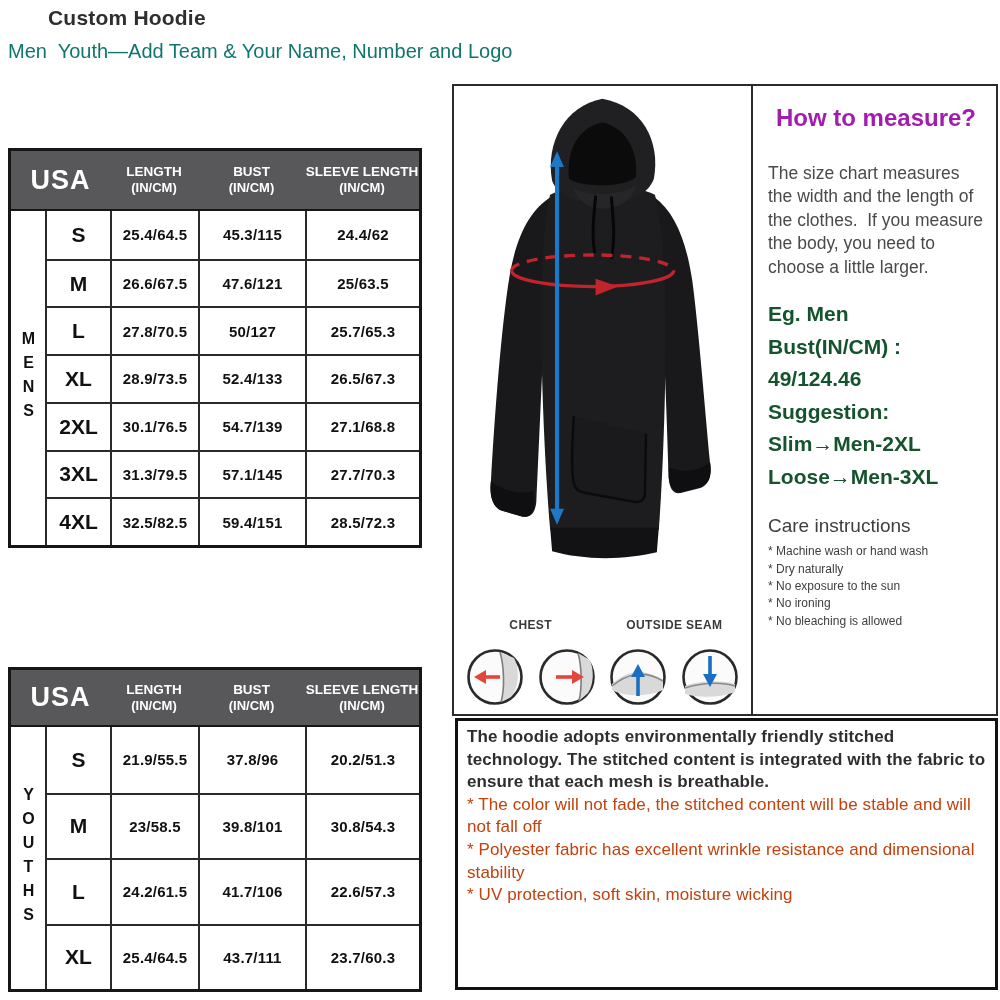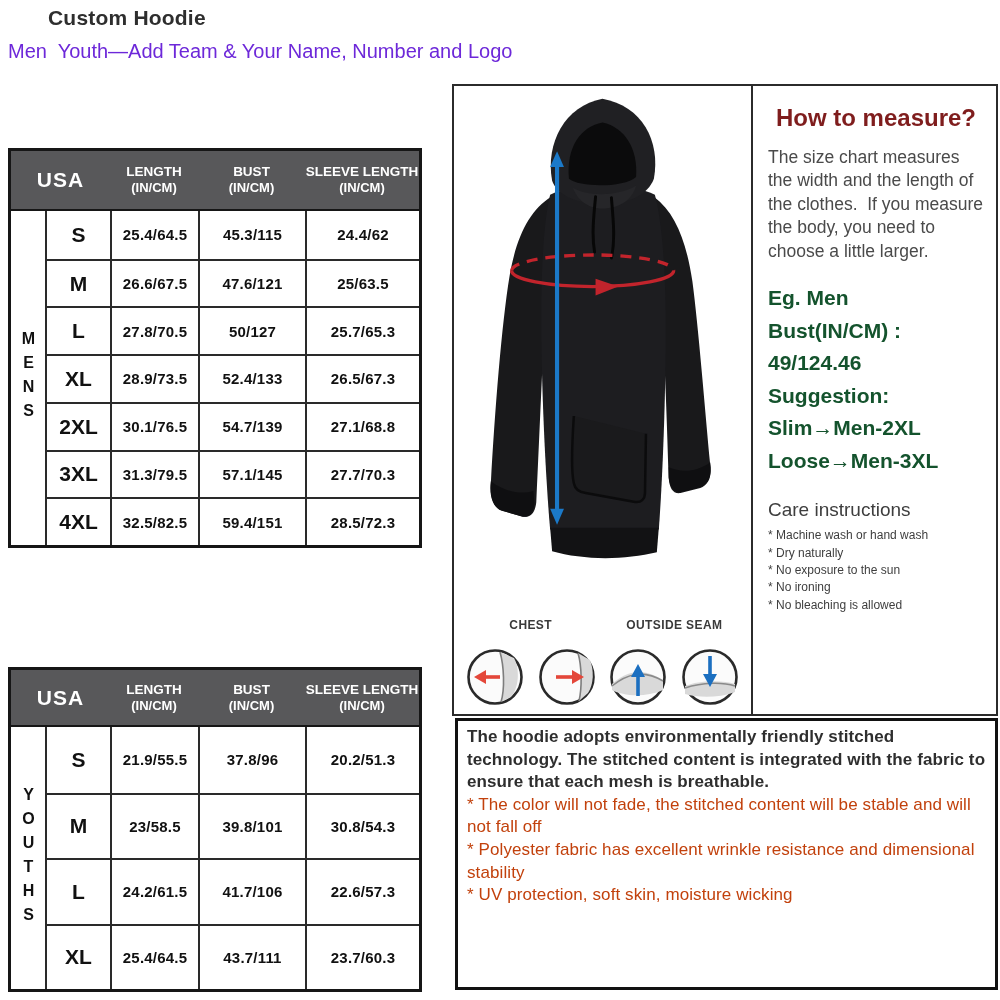--- a/index.html
+++ b/index.html
@@ -3,31 +3,31 @@
 <meta charset="utf-8">
 <style>
   html,body { margin:0; padding:0; background:#fff; }
   .page {
     position:relative; width:1000px; height:1000px; background:#ffffff;
     font-family:"Liberation Sans", sans-serif; color:#3a3a3a; overflow:hidden;
   }
   
   .hdr { position:absolute; left:8px; top:6px; }
   .hdr .title { font-size:21px; font-weight:bold; color:#2e2e2e; letter-spacing:.2px;margin-left:40px; }
-  .hdr .subtitle { font-size:20px; font-weight:500; color:#6d28d9; margin-top:10px; white-space:pre-wrap; }
+  .hdr .subtitle { font-size:20px; font-weight:500; color:#0f766e; margin-top:10px; white-space:pre-wrap; }
 
   
   .size-table { position:absolute; border:3px solid #161616; background:#fff; display:flex; flex-direction:column; box-sizing:border-box; }
   .mens-table   { left:8px;  top:148px; width:414px; height:400px; }
   .youths-table { left:8px;  top:667px; width:414px; height:325px; }
 
   .st-head { flex:none; display:grid; grid-template-columns:99px 88px 107px 1fr; background:#58585a; color:#fff; border-bottom:2px solid #161616; align-items:center; }
   .mens-table .st-head { height:58px; }
   .youths-table .st-head { height:55px; }
-  .st-usa { font-size:21px; font-weight:bold; text-align:center; letter-spacing:1px; }
+  .st-usa { font-size:27px; font-weight:bold; text-align:center; letter-spacing:1px; }
   .st-col { display:flex; flex-direction:column; align-items:center; justify-content:center; font-weight:bold; font-size:13.5px; line-height:1.2; text-align:center; }
   .st-col .unit { font-size:13px; }
 
   .st-body { flex:1; display:grid; grid-template-columns:34px 65px 88px 107px 1fr; }
   .rows7 { grid-template-rows:repeat(7,1fr); }
   .rows4 { grid-template-rows:repeat(4,1fr); }
   .st-group {
     grid-column:1; grid-row:1/-1; display:flex; align-items:center; justify-content:center;
     writing-mode:vertical-lr; text-orientation:upright;
     font-weight:bold; font-size:16px; letter-spacing:7px; color:#111;
@@ -43,21 +43,21 @@
   .hoodie-panel { width:299px; flex:none; position:relative; border-right:2px solid #2b2b2b; box-sizing:border-box; }
   .hoodie-panel svg.hoodie { position:absolute; left:0; top:0; }
 
   .icons-area { position:absolute; left:0; right:0; bottom:6px; display:flex; justify-content:space-evenly; }
   .icon-group { display:flex; flex-direction:column; align-items:center; }
   .icon-group .glabel { font-size:12px; font-weight:bold; color:#3a3a3a; letter-spacing:.4px; margin-bottom:14px; }
   .icon-pair { display:flex; gap:10px; }
 
   
   .measure-panel { flex:1; padding:8px 12px 0 15px; box-sizing:border-box; }
-  .m-head { font-size:24px; font-weight:bold; color:#7f1d1d; text-align:center; margin:10px 0 14px 0; }
+  .m-head { font-size:24px; font-weight:bold; color:#a21caf; text-align:center; margin:10px 0 30px 0; }
   .m-body { font-size:17.5px; line-height:1.34; color:#4a4a4a; white-space:pre-wrap; }
   .m-example { margin-top:19px; font-size:21px; font-weight:bold; color:#14532d; line-height:1.55; }
   .care-head { margin-top:22px; font-size:19px; color:#3e3e3e; }
   .care-list { font-size:12px; color:#3e3e3e; line-height:1.44; margin-top:6px; }
 
   
   .desc-box { position:absolute; left:455px; top:718px; width:543px; height:272px; border:3px solid #111; box-sizing:border-box; padding:5px 9px; background:#fff; }
   .desc-box .para { font-size:17px; font-weight:600; color:#2e2e2e; line-height:1.33; letter-spacing:.1px; }
   .desc-box .bullet { font-size:17px; font-weight:400; color:#c2410c; line-height:1.33; letter-spacing:.1px; }
 </style>

